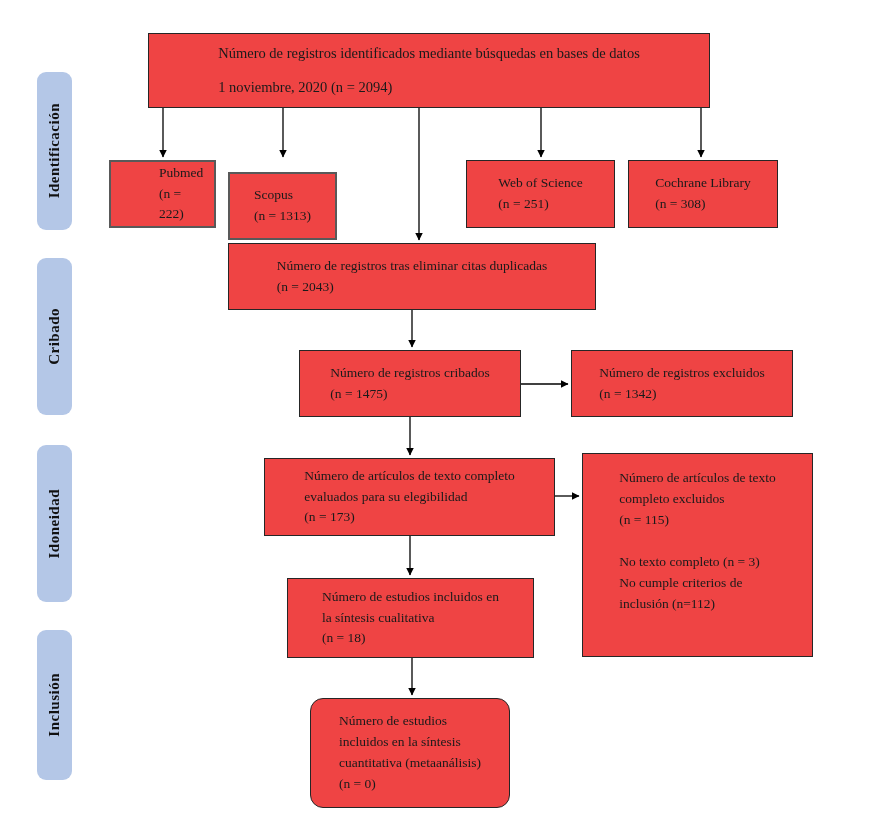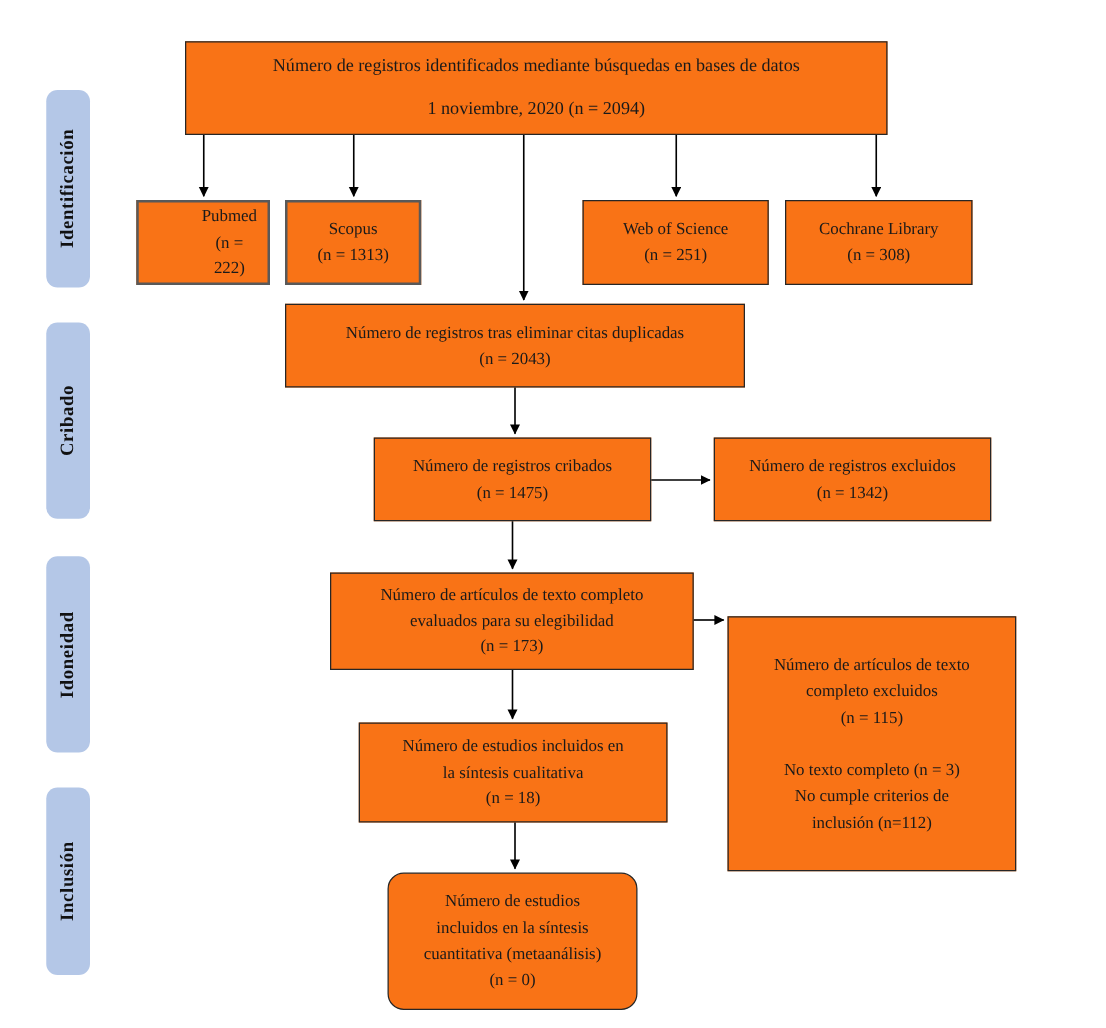--- a/index.html
+++ b/index.html
@@ -21,32 +21,31 @@
     writing-mode:vertical-rl;
     transform:rotate(180deg);
     font-weight:bold;
     font-size:15px;
     letter-spacing:0.5px;
     color:#111;
     white-space:nowrap;
   }
   .fbox{
     position:absolute;
-    background:#f97316;
+    background:#ef4444;
     border:1.5px solid #262626;
     box-sizing:border-box;
     display:flex;align-items:center;justify-content:center;
-    text-align:center;
     font-size:13.5px;
     line-height:1.55;
     white-space:pre-line;
     padding:2px 6px;
   }
   .fbox.thick{border:2px solid #595959;}
-  .fbox.top-align{align-items:flex-start;padding-top:28px;margin-top:40px;}
+  .fbox.top-align{align-items:flex-start;padding-top:14px;}
   #box-top{font-size:14.5px;line-height:2.3;}
   #arrows{position:absolute;left:0;top:0;width:885px;height:822px;pointer-events:none;}
 </style>
 </head>
 <body>
 
 <div id="canvas">
 
   <div class="stage" style="top:72px;height:158px;">
     <span>Identificación</span>
@@ -59,21 +58,21 @@
   </div>
   <div class="stage" style="top:630px;height:150px;">
     <span>Inclusión</span>
   </div>
 
   <div class="fbox" id="box-top" style="left:148px;top:33px;width:562px;height:75px;">Número de registros identificados mediante búsquedas en bases de datos
 1 noviembre, 2020 (n = 2094)</div>
 
   <div class="fbox thick" style="left:109px;top:160px;width:107px;height:68px;padding-left:48px;">Pubmed
 (n = 222)</div>
-  <div class="fbox thick" style="left:228px;top:160px;width:109px;height:68px;">Scopus
+  <div class="fbox thick" style="left:228px;top:172px;width:109px;height:68px;">Scopus
 (n = 1313)</div>
   <div class="fbox" style="left:466px;top:160px;width:149px;height:68px;">Web of Science
 (n = 251)</div>
   <div class="fbox" style="left:628px;top:160px;width:150px;height:68px;">Cochrane Library
 (n = 308)</div>
 
   <div class="fbox" style="left:228px;top:243px;width:368px;height:67px;">Número de registros tras eliminar citas duplicadas
 (n = 2043)</div>
 
   <div class="fbox" style="left:299px;top:350px;width:222px;height:67px;">Número de registros cribados

